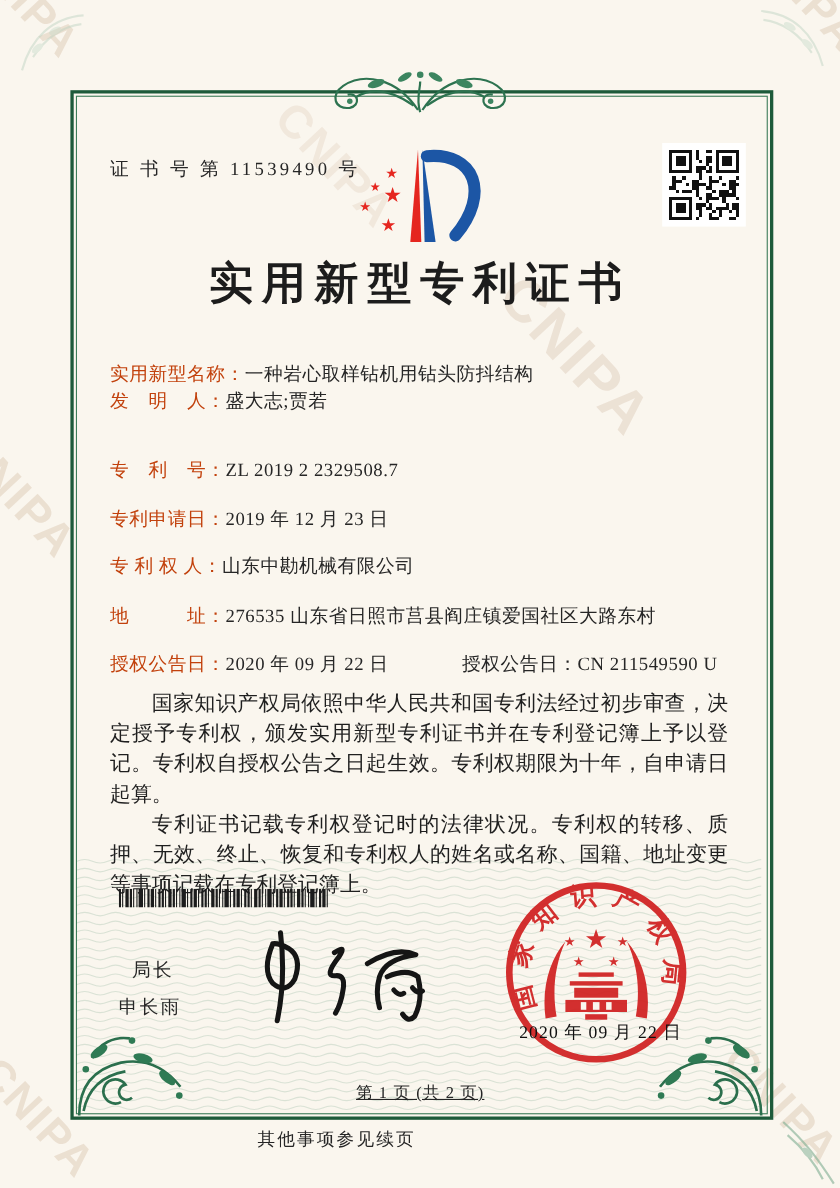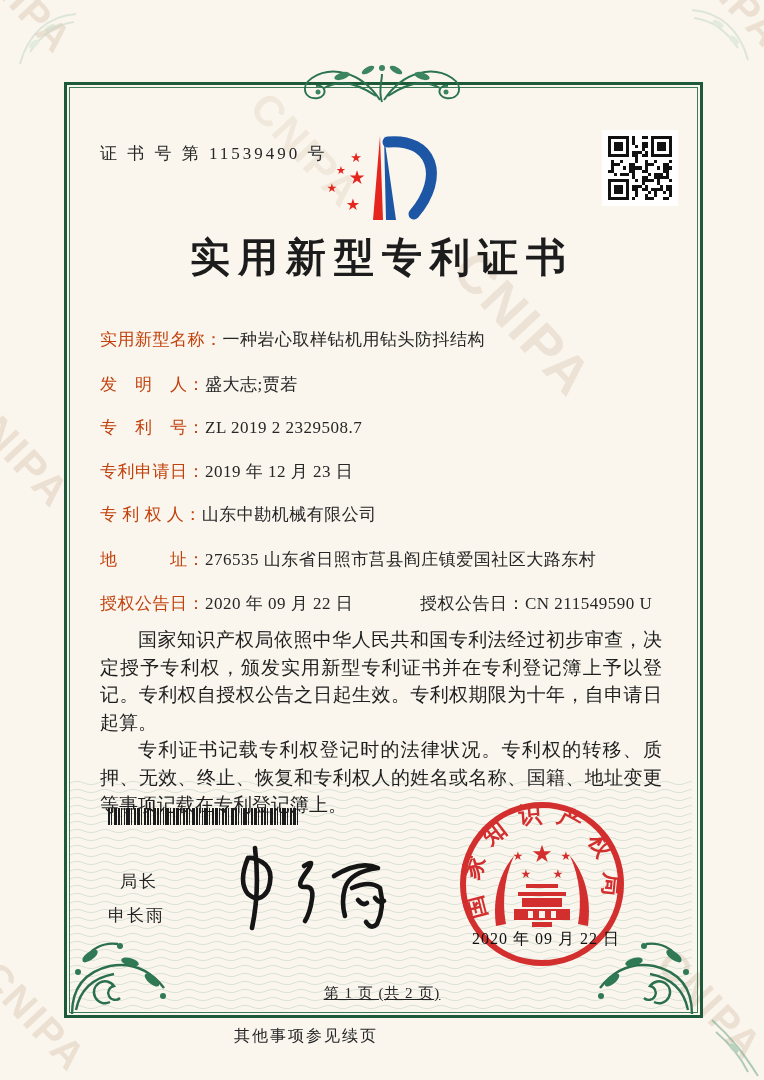--- a/index.html
+++ b/index.html
@@ -304,21 +304,21 @@
         <rect x="1" y="15" width="5" height="5" fill="#fff"></rect>
         <rect x="2" y="16" width="3" height="3" fill="#111"></rect>
       </svg>
   </div>
 
   <div class="title">实用新型专利证书</div>
 
   <div class="fr" style="top:328px;">
     <span class="flabel">实用新型名称：</span><span class="fvalue">一种岩心取样钻机用钻头防抖结构</span>
   </div>
-  <div class="fr" style="top:373px;">
+  <div class="fr" style="top:353px;">
     <span class="flabel">发　明　人：</span><span class="fvalue">盛大志;贾若</span>
   </div>
   <div class="fr" style="top:416px;">
     <span class="flabel">专　利　号：</span><span class="fvalue">ZL 2019 2 2329508.7</span>
   </div>
   <div class="fr" style="top:460px;">
     <span class="flabel">专利申请日：</span><span class="fvalue">2019 年 12 月 23 日</span>
   </div>
   <div class="fr" style="top:503px;">
     <span class="flabel">专 利 权 人：</span><span class="fvalue">山东中勘机械有限公司</span>

